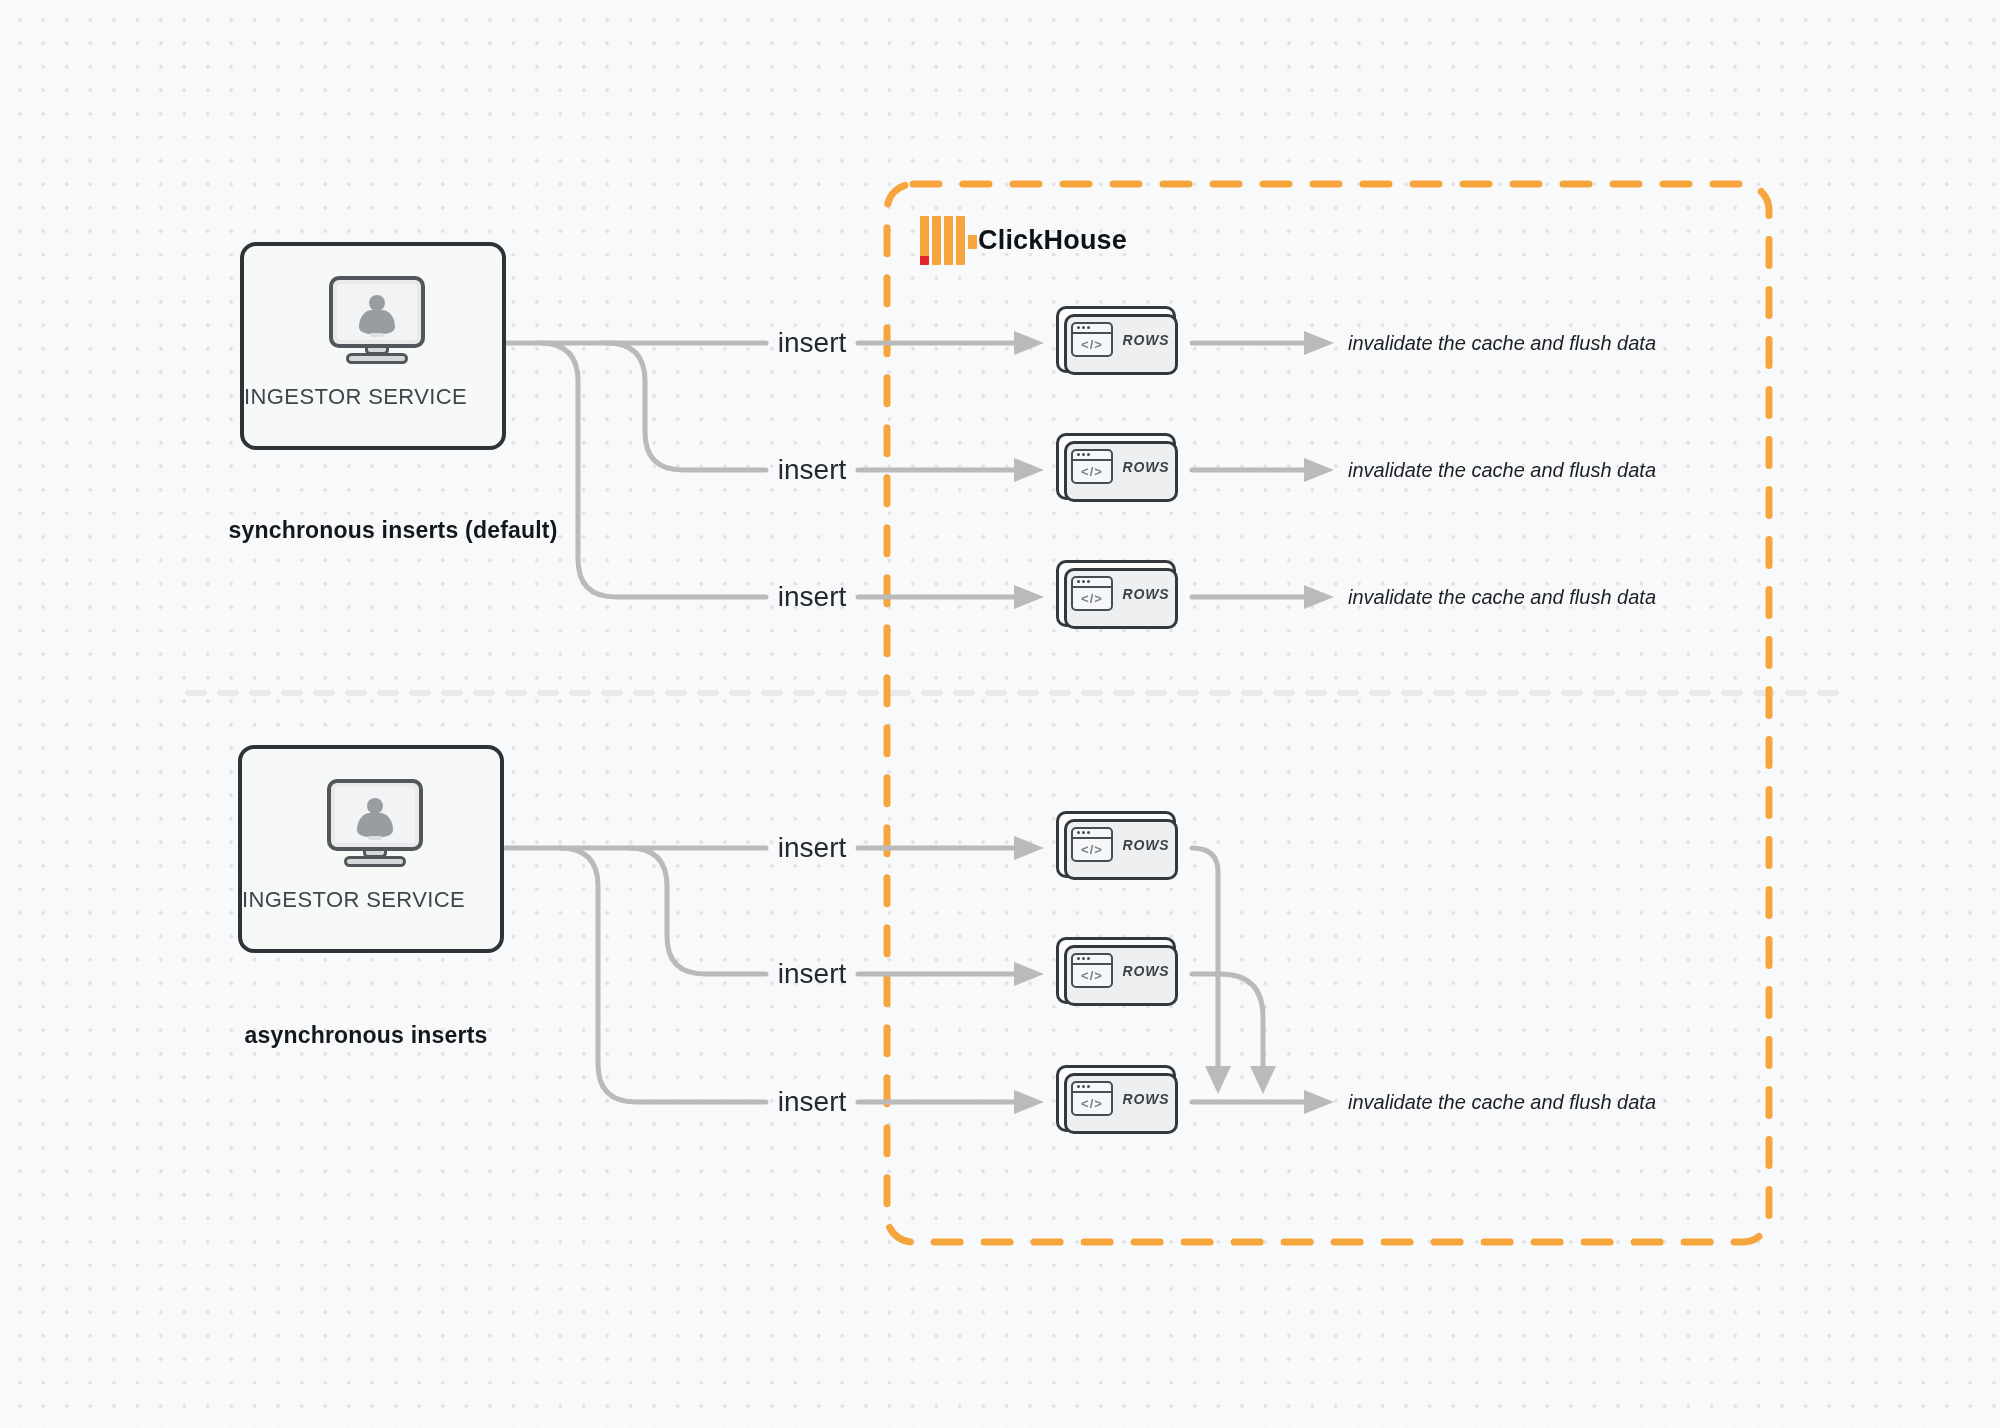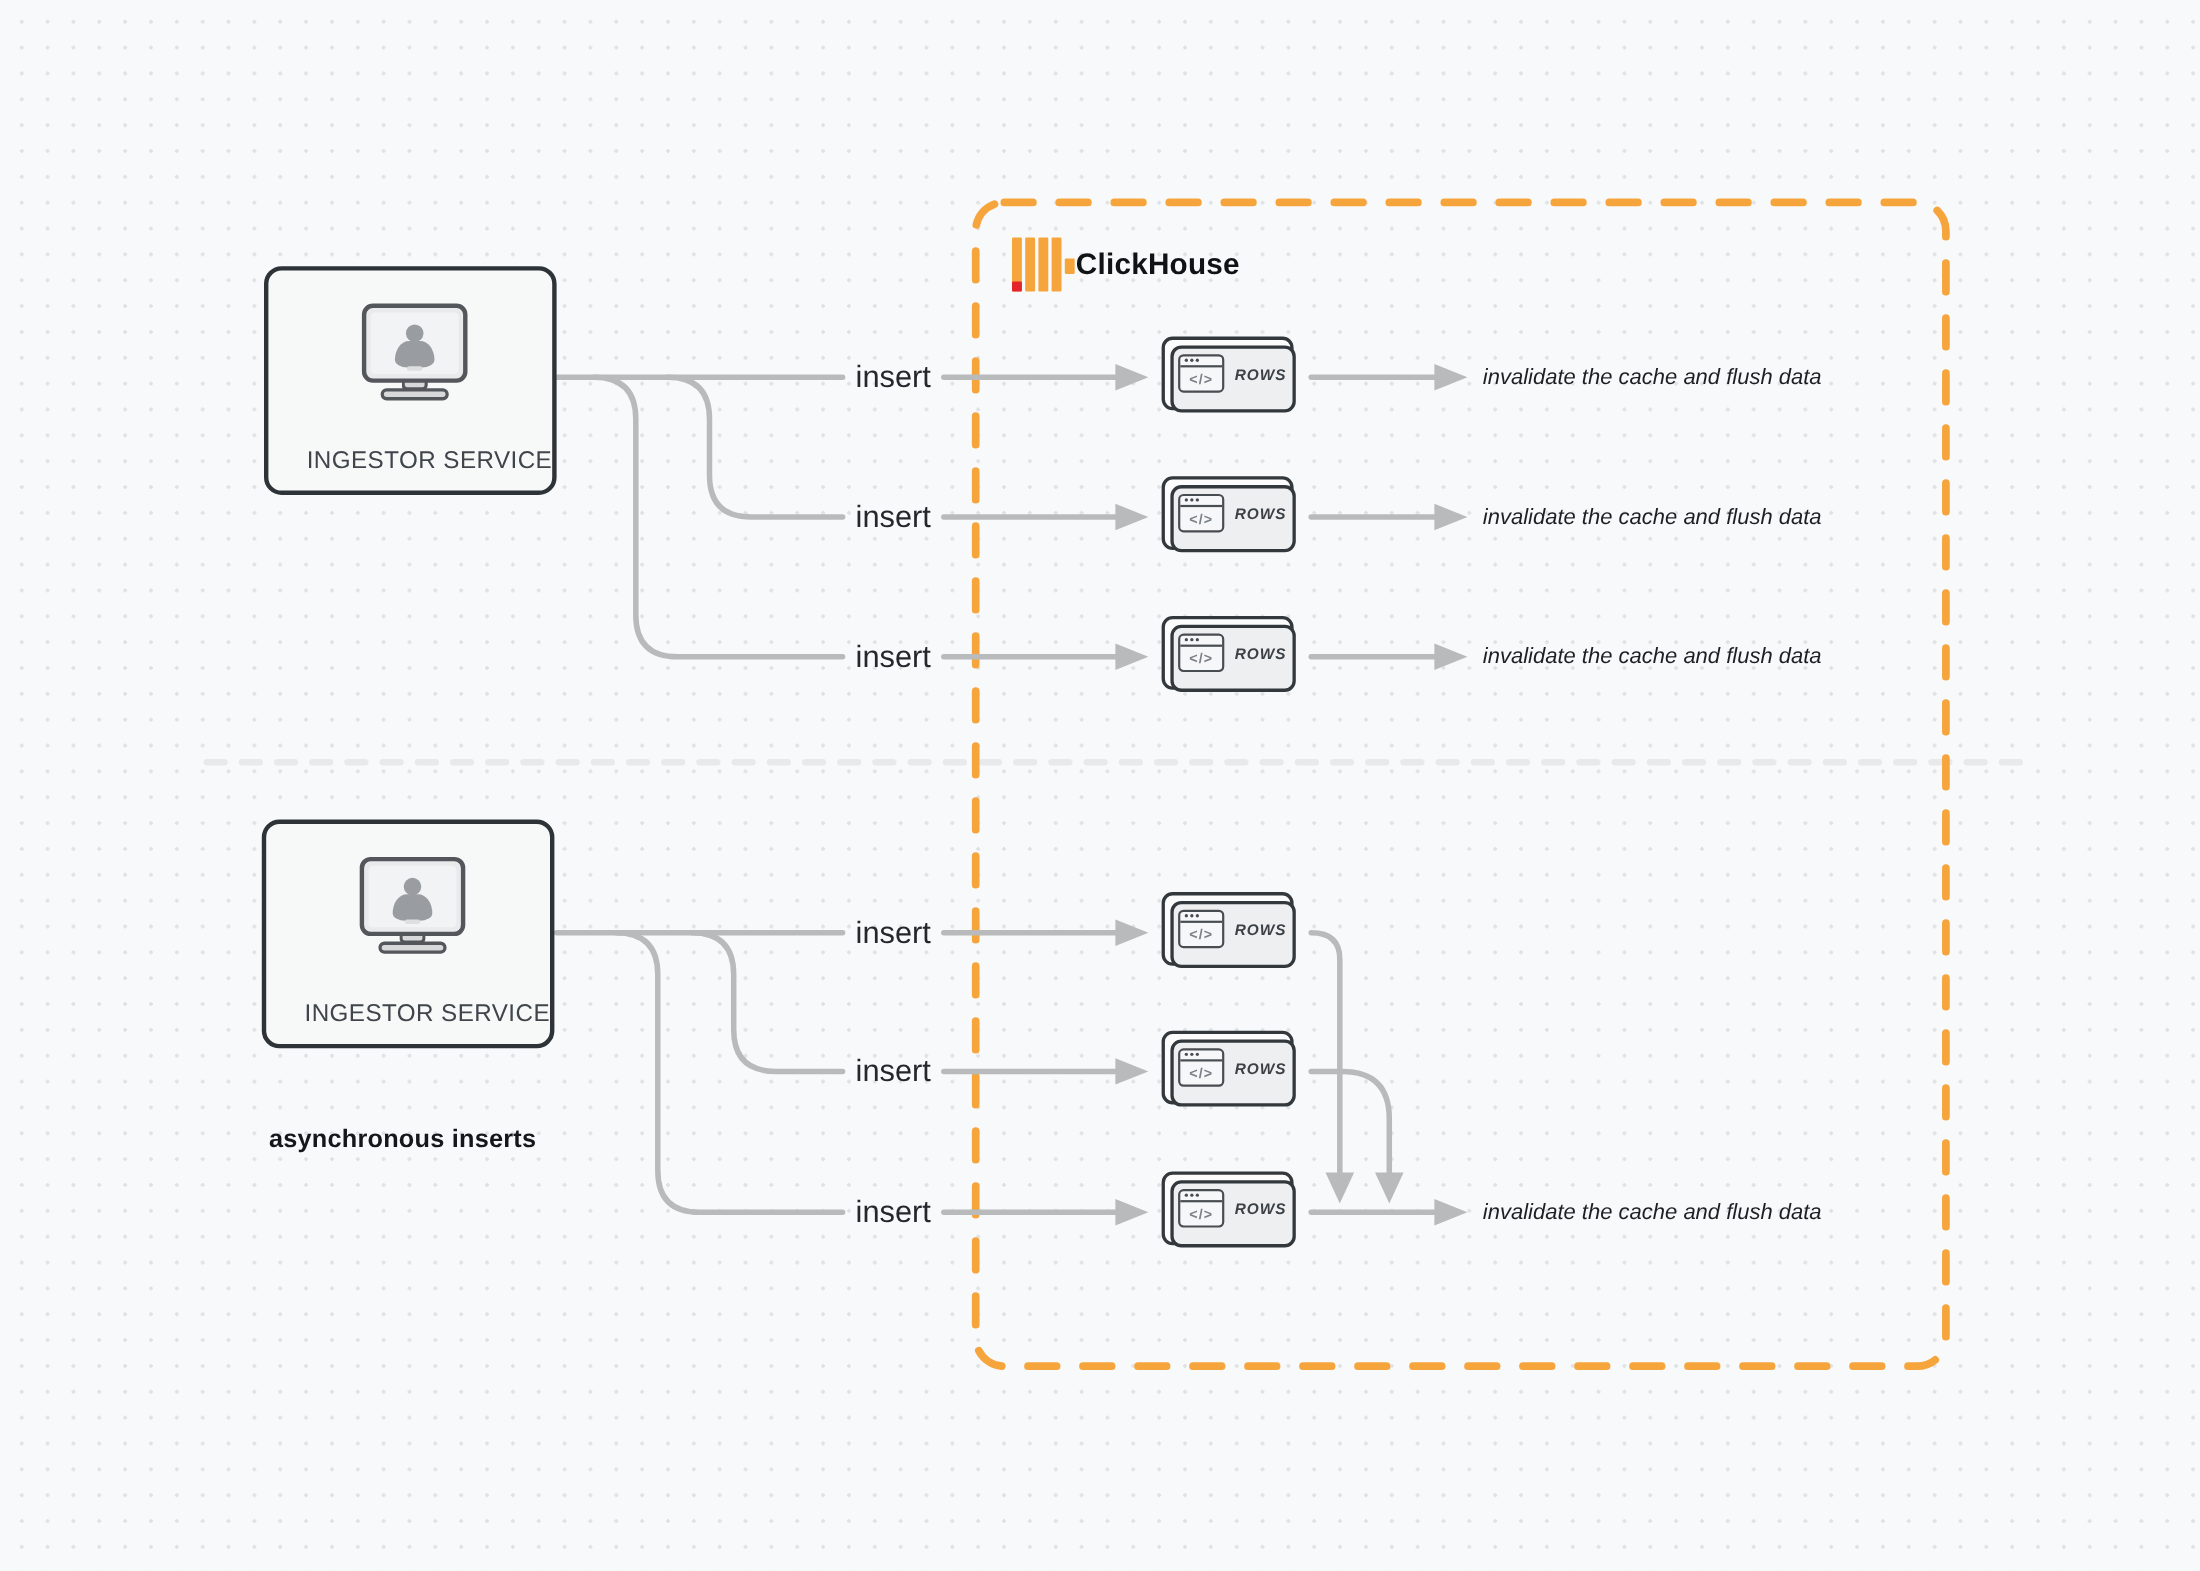--- a/index.html
+++ b/index.html
@@ -47,22 +47,22 @@
   .stand-neck{
     width:24px;height:11px;margin:68px auto 0;
     background:#d7d8da;border:3px solid #53575b;border-top:none;
     border-radius:0 0 5px 5px;box-sizing:border-box;
   }
   .stand-base{
     width:62px;height:11px;margin:-2px auto 0;
     background:#d7d8da;border:3px solid #53575b;border-radius:7px;box-sizing:border-box;
   }
   .service-label{
-    position:absolute;left:16px;right:0;top:138px;text-align:right;
-    font-size:22px;color:#3f454b;font-weight:500;letter-spacing:.4px;margin-top:21px;
+    position:absolute;left:0;right:0;top:138px;text-align:left;
+    font-size:22px;color:#3f454b;font-weight:500;letter-spacing:.4px;
   }
 
   
   .section-title{
     position:absolute;text-align:center;font-size:23px;font-weight:bold;
     color:#15181b;z-index:2;letter-spacing:.2px;
   }
 
   
   .insert-label{
@@ -216,20 +216,21 @@
             <div class="person-body"></div>
             <div class="screen-dash"></div>
       </div>
         </div>
       <div class="stand-neck"></div>
         <div class="stand-base"></div>
     </div>
     <div class="service-label">INGESTOR SERVICE</div>
   </div>
 
+  <div class="section-title" style="left:160px;top:517px;width:466px">synchronous inserts (default)</div>
   <div class="section-title" style="left:160px;top:1022px;width:412px">asynchronous inserts</div>
 
   <div class="insert-label" style="top:327px">insert</div>
   <div class="insert-label" style="top:454px">insert</div>
   <div class="insert-label" style="top:581px">insert</div>
   <div class="insert-label" style="top:832px">insert</div>
   <div class="insert-label" style="top:958px">insert</div>
   <div class="insert-label" style="top:1086px">insert</div>
 
   <div class="rows-card" style="top:306px">

